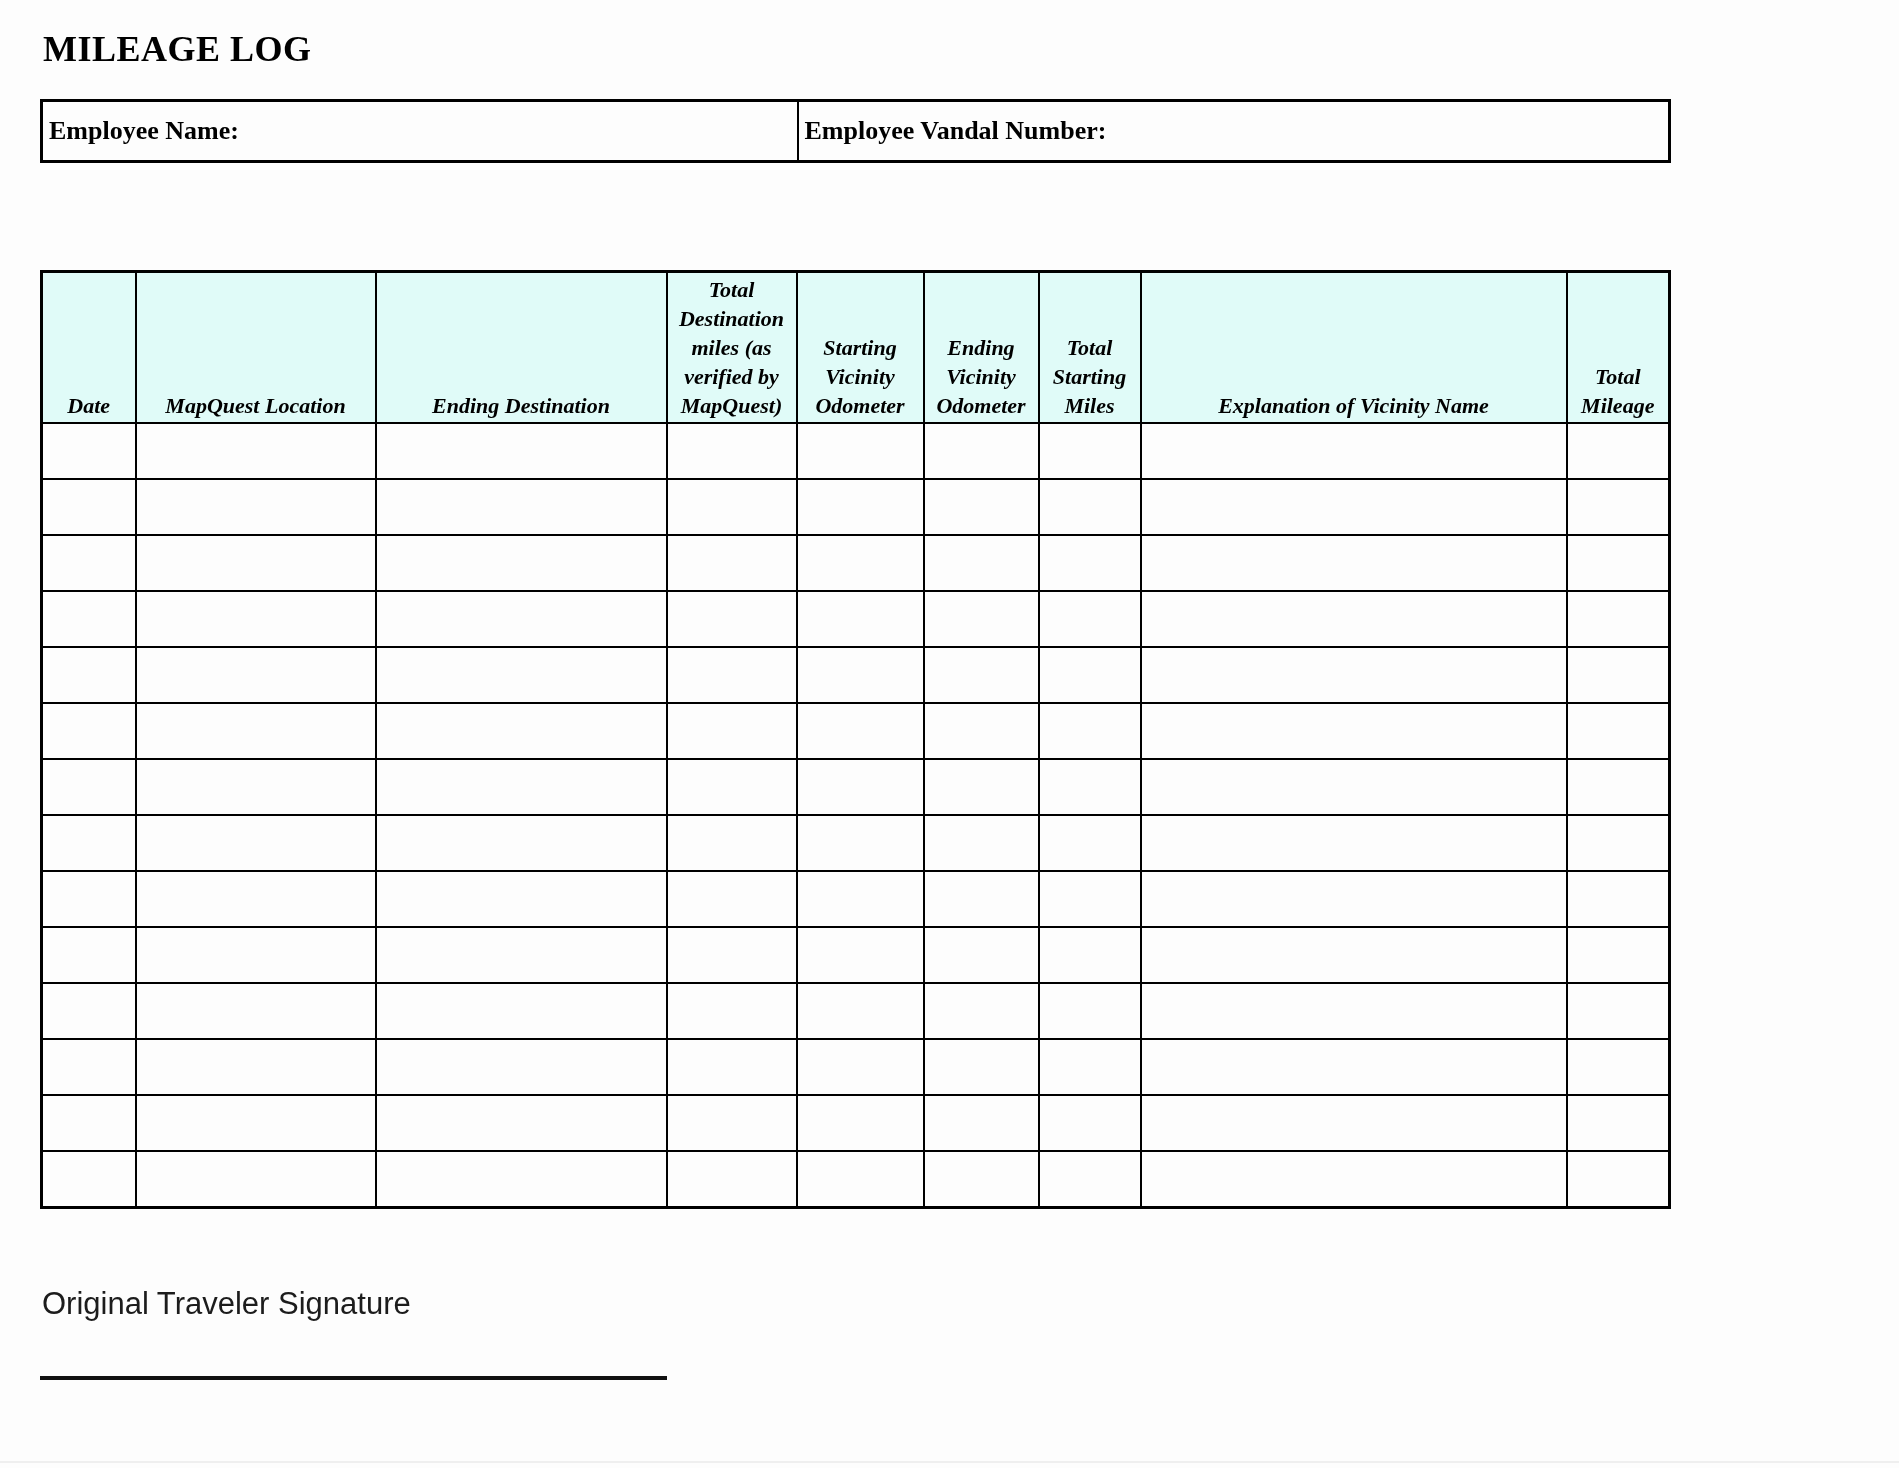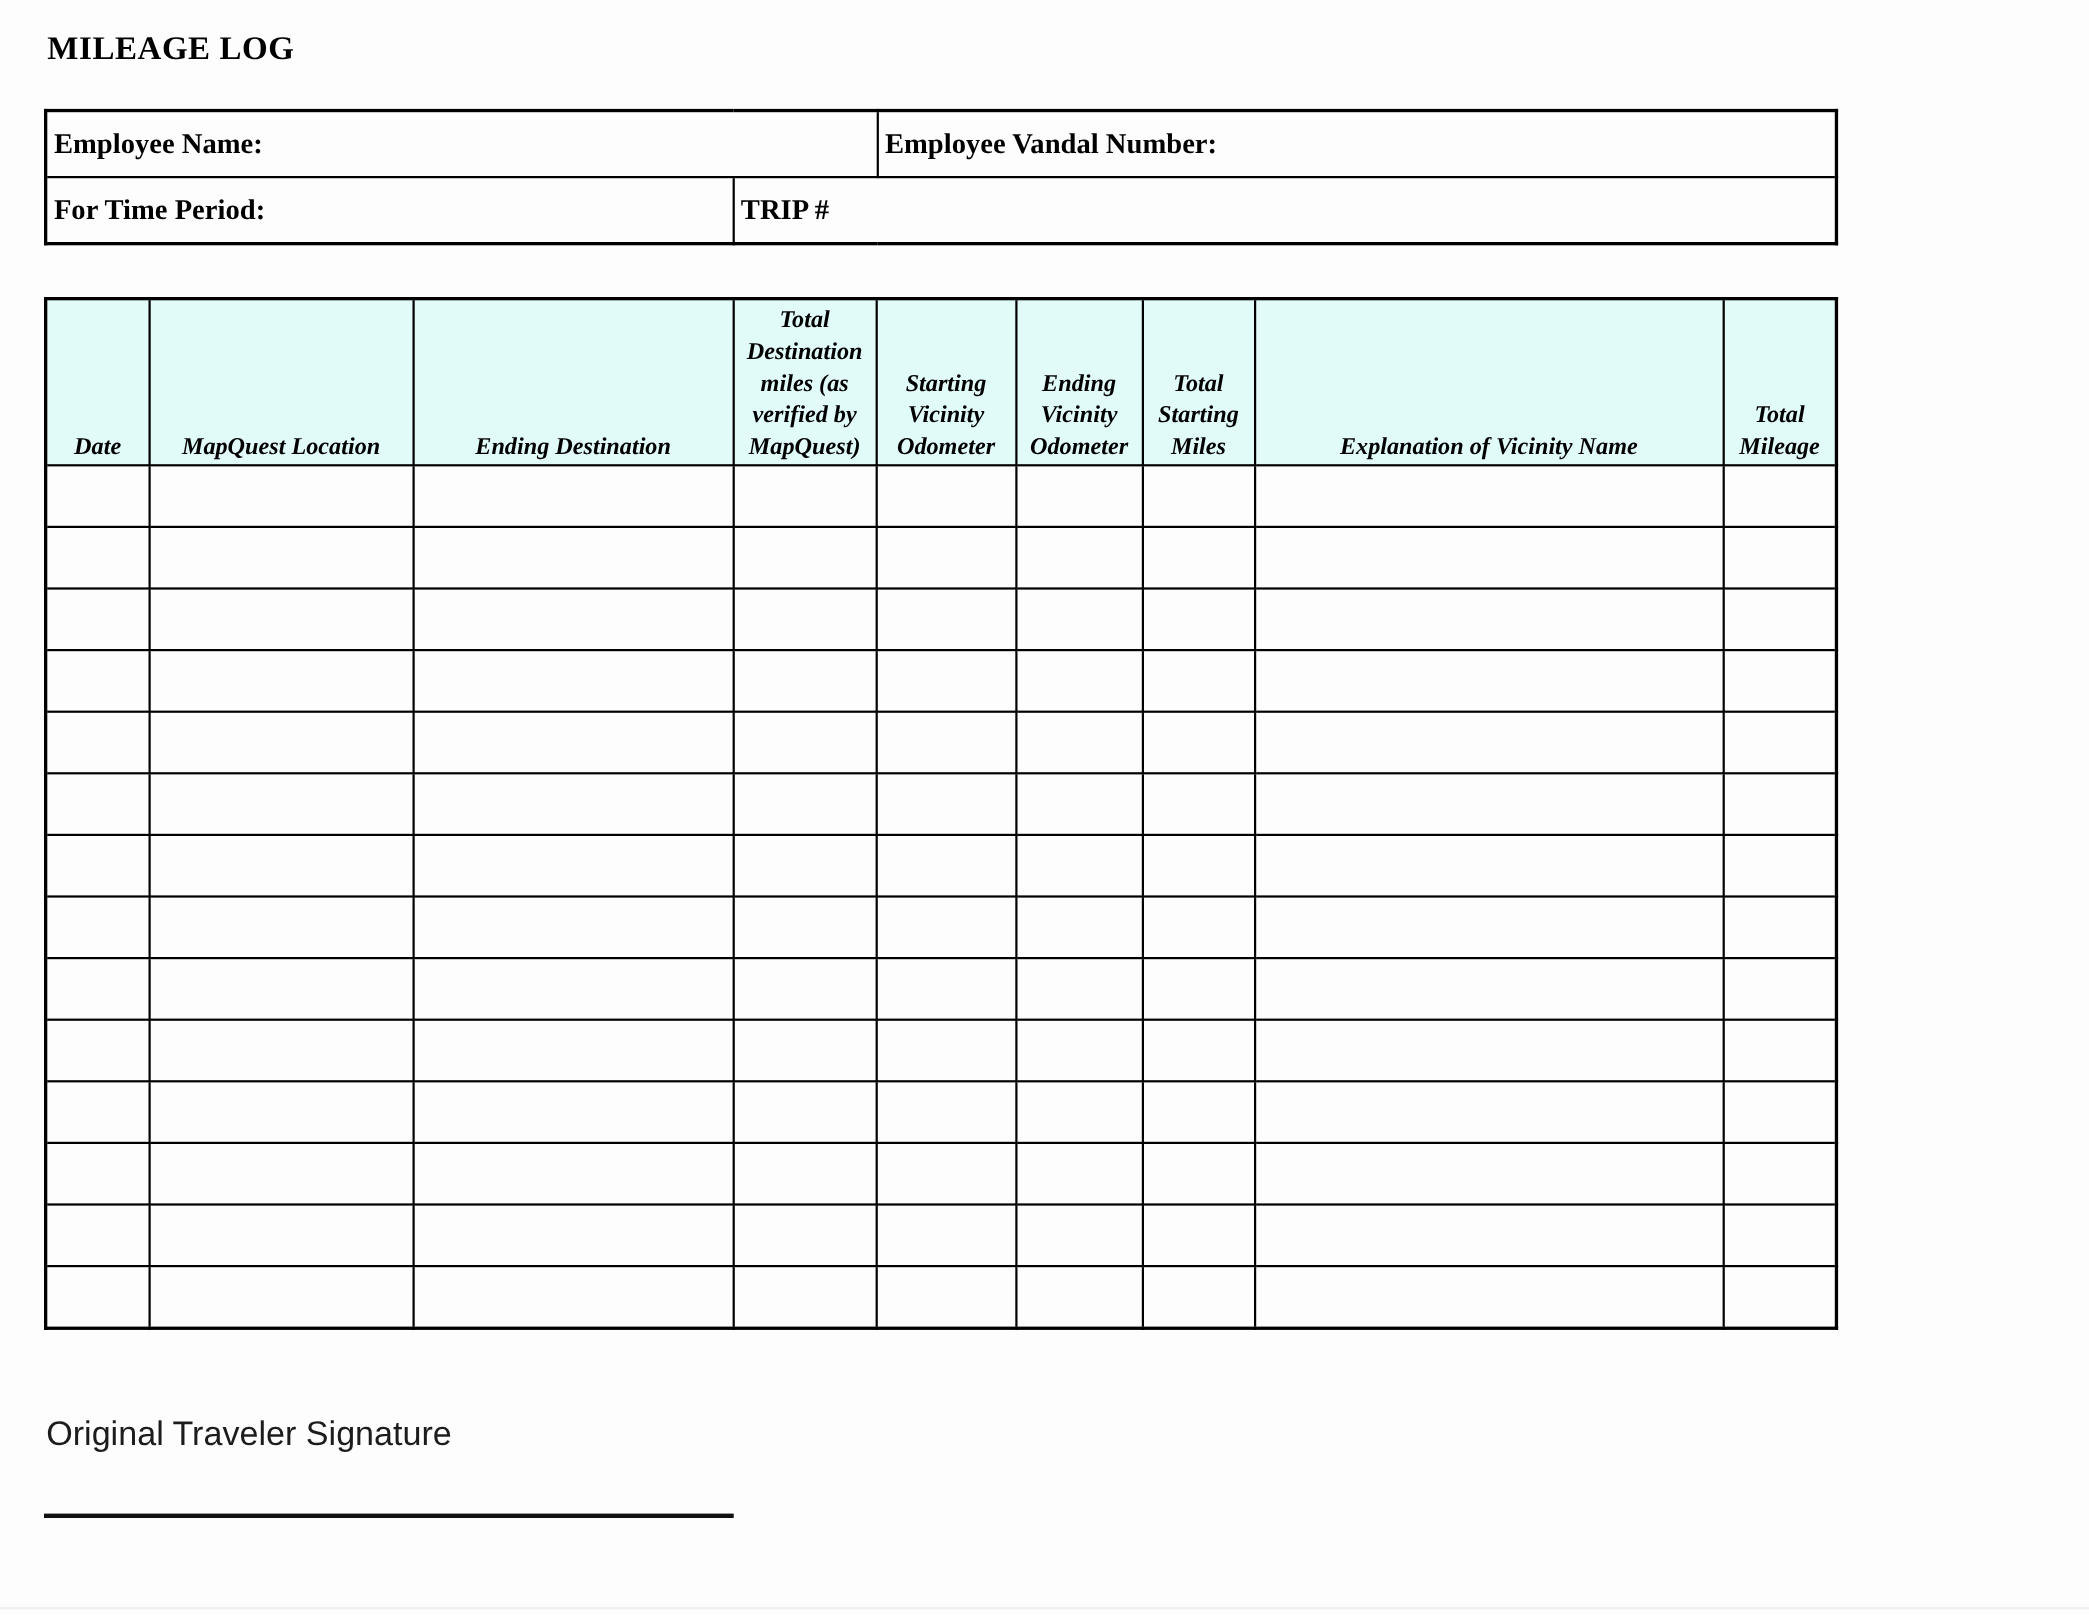--- a/index.html
+++ b/index.html
@@ -6,21 +6,21 @@
   html,body { margin:0; padding:0; }
   body {
     width:1899px; height:1468px; position:relative;
     background:#fdfdfd;
     font-family:"Liberation Serif", serif;
     color:#000;
     overflow:hidden;
   }
   .title {
     position:absolute; left:43px; top:28px;
-    font-size:30px; font-weight:bold; letter-spacing:0.5px;
+    font-size:36px; font-weight:bold; letter-spacing:0.5px;
   }
   
   .info-form {
     position:absolute; left:40px; top:99px; width:1628px;
     border-collapse:collapse; table-layout:fixed;
     border:3px solid var(--line);
   }
   .info-form td {
     border:2px solid var(--line);
     vertical-align:top; padding:14px 6px;
@@ -72,24 +72,20 @@
 <table class="info-form">
   <colgroup>
       <col style="width:625px">
       <col style="width:131px">
       <col style="width:872px">
     </colgroup>
   <tbody>
     <tr class="r1">
       <td colspan="2"><span>Employee Name:</span><span></span></td>
       <td><span>Employee Vandal Number:</span><span></span></td>
-    </tr>
-    <tr class="r2">
-      <td><span>For Time Period:</span><span></span></td>
-      <td colspan="2"><span>TRIP #</span><span></span></td>
     </tr>
   </tbody>
 </table>
 
 <table class="log-table">
   <colgroup>
     <col style="width:94px">
       <col style="width:240px">
       <col style="width:291px">
     <col style="width:130px">

